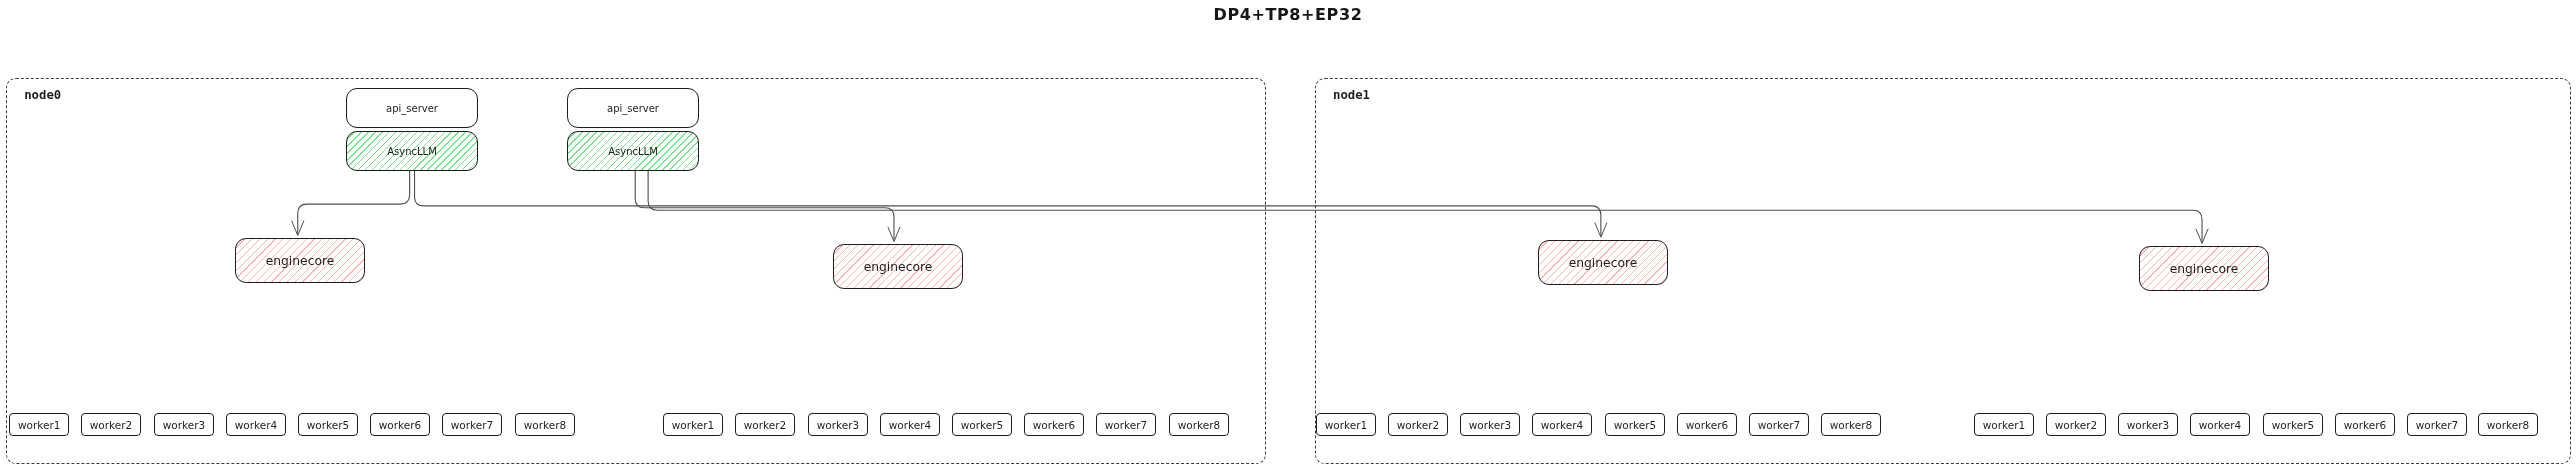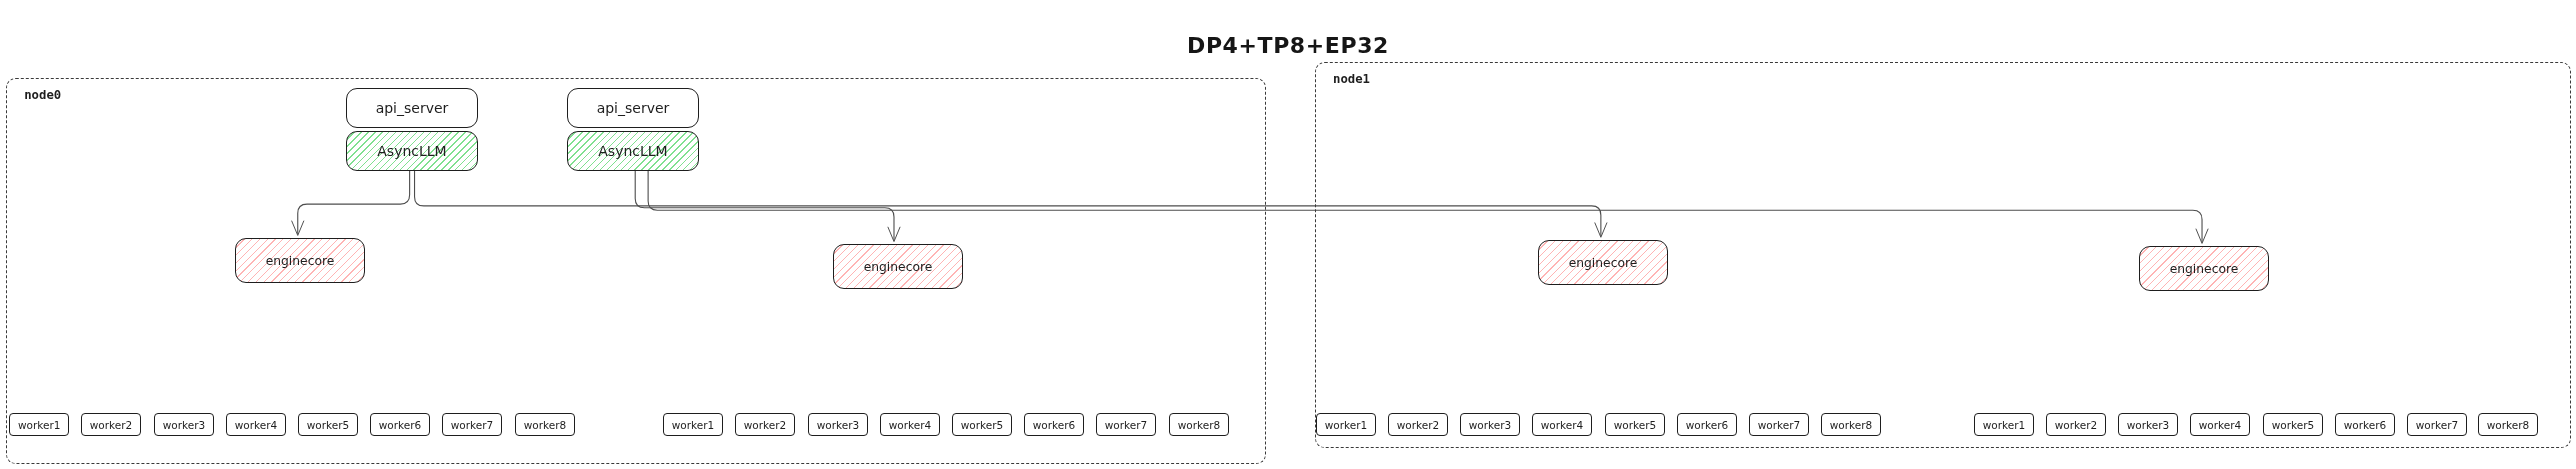--- a/index.html
+++ b/index.html
@@ -1,39 +1,38 @@
 <!DOCTYPE html>
 <html style="font-size:9.8px"><head>
 <meta charset="utf-8">
 <style>
   html,body{margin:0;padding:0;background:#ffffff;}
   body{font-family:"DejaVu Sans","Liberation Sans",sans-serif;color:#1e1e1e;}
   .canvas{position:relative;width:2576px;height:469px;overflow:hidden;background:#ffffff;}
 
   .diagram-title{
     position:absolute;left:0;top:4.9px;width:100%;text-align:center;
-    font-size:22px;font-weight:700;letter-spacing:0.6px;color:#161616;
+    font-size:16px;font-weight:700;letter-spacing:0.6px;color:#161616;
     font-family:"DejaVu Sans","Liberation Sans",sans-serif;
-    margin-top:28px;
   }
 
   .cluster{
     position:absolute;border:1.2px dashed #3a3a3a;border-radius:9.8px;background:transparent;
   }
   .cluster-label{
     position:absolute;left:17px;top:8.6px;
     font-family:"DejaVu Sans Mono","Liberation Mono",monospace;
     font-size:12.3px;font-weight:700;color:#1e1e1e;
   }
 
   .box{
     position:absolute;display:flex;align-items:center;justify-content:center;
     border:1.5px solid #1e1e1e;background:#ffffff;box-sizing:border-box;
   }
-  .stack-box{width:132px;height:40px;border-radius:11px;font-size:14px;}
+  .stack-box{width:132px;height:40px;border-radius:11px;font-size:10px;}
   .engine-box{width:130px;height:45px;border-radius:11px;font-size:12.3px;}
   .worker-box{width:60px;height:23px;border-radius:4px;border-width:1.2px;font-size:10.5px;}
 
   .hatch-green{
     background-image:repeating-linear-gradient(135deg,
       rgba(105,219,124,0.85) 0px, rgba(105,219,124,0.85) 1px,
       rgba(255,255,255,0) 1px, rgba(255,255,255,0) 4.9px);
     background-color:#ffffff;
   }
   .hatch-red{
@@ -137,21 +136,21 @@
   <div class="box worker-box" style="left:1024px;top:413px;">
       <span>worker6</span>
     </div>
   <div class="box worker-box" style="left:1096px;top:413px;">
       <span>worker7</span>
     </div>
   <div class="box worker-box" style="left:1169px;top:413px;">
       <span>worker8</span>
     </div>
 
-  <div class="cluster" style="left:1315px;top:62px;width:1254px;height:384px;">
+  <div class="cluster" style="left:1315px;top:78px;width:1254px;height:384px;">
     <div class="cluster-label">node1</div>
   </div>
 
   <div class="box engine-box hatch-red" style="left:1538px;top:240px;">
     <span>enginecore</span>
   </div>
   <div class="box engine-box hatch-red" style="left:2139px;top:246px;">
     <span>enginecore</span>
   </div>
 

